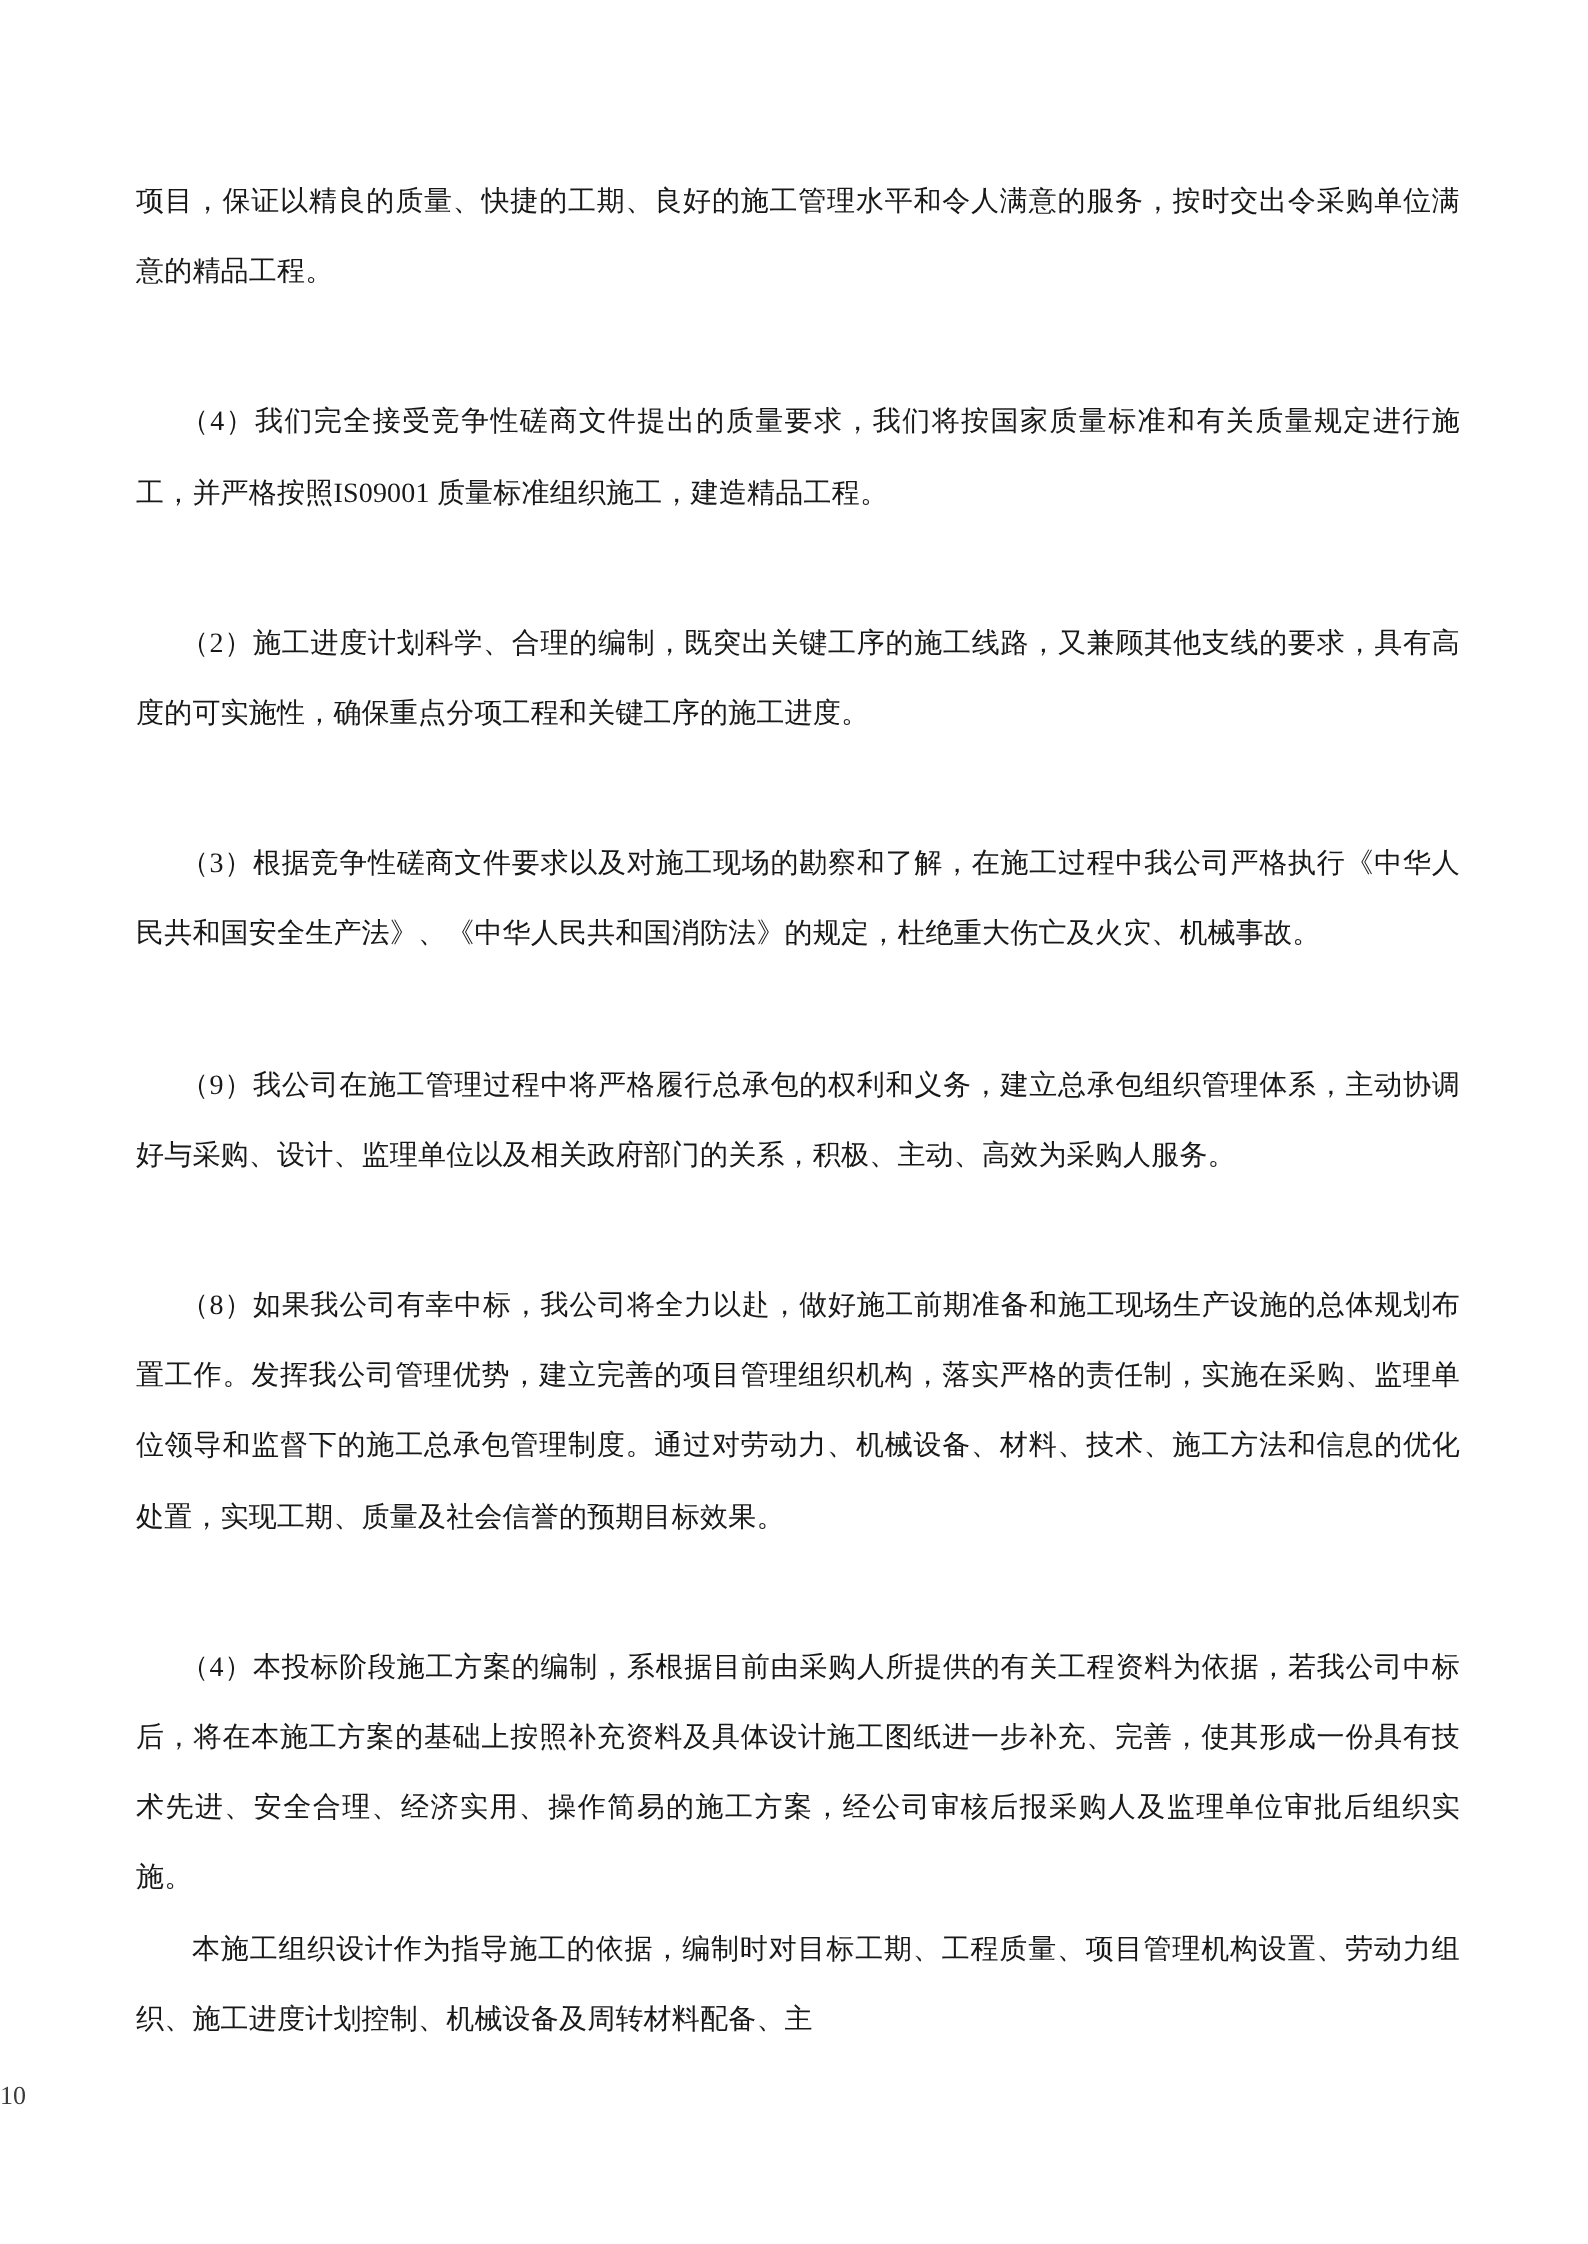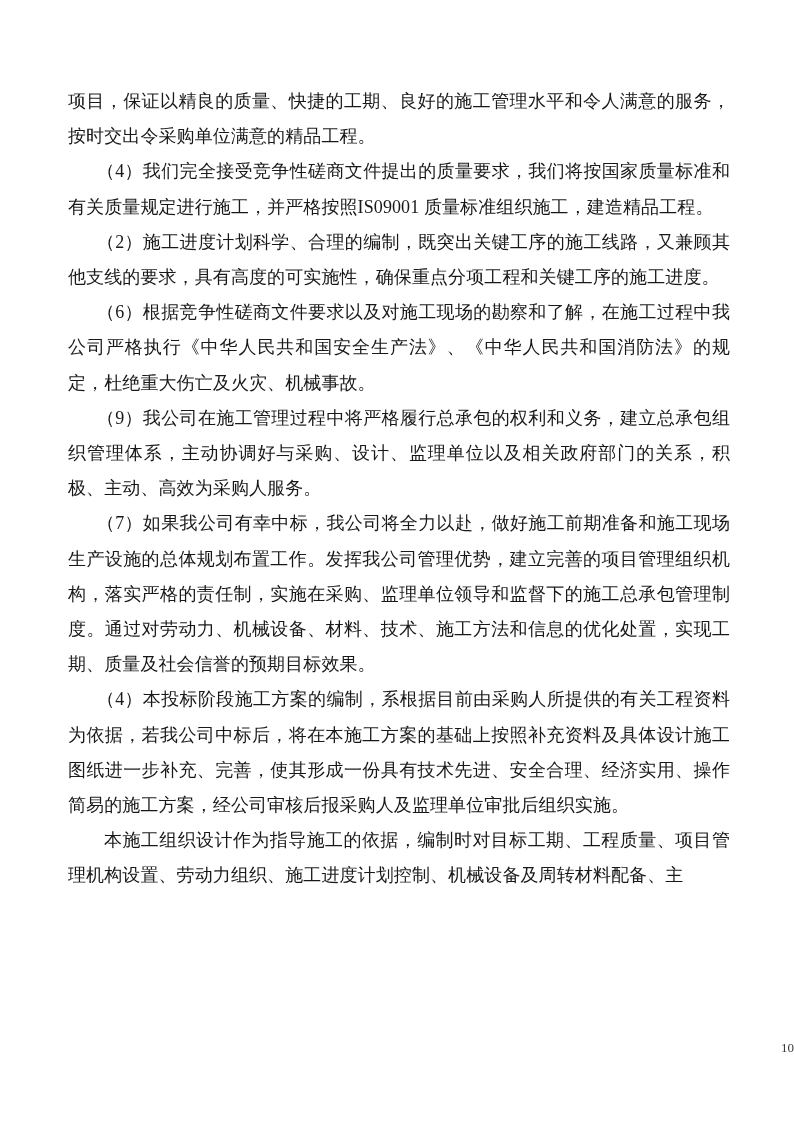--- a/index.html
+++ b/index.html
@@ -21,65 +21,66 @@
   }
   .content {
     position: absolute;
     left: 68px;
     top: 84px;
     width: 662px;
   }
   p.para {
     margin: 0;
     padding: 0;
-    font-size: 18px;
+    font-size: 14px;
     line-height: 35.2px;
     text-align: justify;
     text-justify: inter-ideograph;
     text-indent: 2em;
     letter-spacing: 0.1px;
     color: #181818;
     font-family: "Liberation Serif", "DejaVu Serif", serif;
   }
   p.para.no-indent {
     text-indent: 0;
   }
   p.para.lead-paren {
     text-indent: 1.6em;
+    margin-top: 40px;
   }
   .pagenum {
     position: absolute;
     left: 0;
     right: 0;
     top: 1040px;
-    text-align: right;
+    text-align: left;
     font-size: 13px;
     line-height: 16px;
     color: #3a3a3a;
     font-family: "Liberation Serif", "DejaVu Serif", serif;
   }
 </style>
 </head>
 <body>
 
 <div class="page">
 
   <div class="content">
 
     <p class="para no-indent">项目，保证以精良的质量、快捷的工期、良好的施工管理水平和令人满意的服务，按时交出令采购单位满意的精品工程。</p>
 
     <p class="para lead-paren">（4）我们完全接受竞争性磋商文件提出的质量要求，我们将按国家质量标准和有关质量规定进行施工，并严格按照IS09001 质量标准组织施工，建造精品工程。</p>
 
     <p class="para lead-paren">（2）施工进度计划科学、合理的编制，既突出关键工序的施工线路，又兼顾其他支线的要求，具有高度的可实施性，确保重点分项工程和关键工序的施工进度。</p>
 
-    <p class="para lead-paren">（6）根据竞争性磋商文件要求以及对施工现场的勘察和了解，在施工过程中我公司严格执行《中华人民共和国安全生产法》、《中华人民共和国消防法》的规定，杜绝重大伤亡及火灾、机械事故。</p>
+    <p class="para lead-paren">（3）根据竞争性磋商文件要求以及对施工现场的勘察和了解，在施工过程中我公司严格执行《中华人民共和国安全生产法》、《中华人民共和国消防法》的规定，杜绝重大伤亡及火灾、机械事故。</p>
 
     <p class="para lead-paren">（9）我公司在施工管理过程中将严格履行总承包的权利和义务，建立总承包组织管理体系，主动协调好与采购、设计、监理单位以及相关政府部门的关系，积极、主动、高效为采购人服务。</p>
 
-    <p class="para lead-paren">（7）如果我公司有幸中标，我公司将全力以赴，做好施工前期准备和施工现场生产设施的总体规划布置工作。发挥我公司管理优势，建立完善的项目管理组织机构，落实严格的责任制，实施在采购、监理单位领导和监督下的施工总承包管理制度。通过对劳动力、机械设备、材料、技术、施工方法和信息的优化处置，实现工期、质量及社会信誉的预期目标效果。</p>
+    <p class="para lead-paren">（8）如果我公司有幸中标，我公司将全力以赴，做好施工前期准备和施工现场生产设施的总体规划布置工作。发挥我公司管理优势，建立完善的项目管理组织机构，落实严格的责任制，实施在采购、监理单位领导和监督下的施工总承包管理制度。通过对劳动力、机械设备、材料、技术、施工方法和信息的优化处置，实现工期、质量及社会信誉的预期目标效果。</p>
 
     <p class="para lead-paren">（4）本投标阶段施工方案的编制，系根据目前由采购人所提供的有关工程资料为依据，若我公司中标后，将在本施工方案的基础上按照补充资料及具体设计施工图纸进一步补充、完善，使其形成一份具有技术先进、安全合理、经济实用、操作简易的施工方案，经公司审核后报采购人及监理单位审批后组织实施。</p>
 
     <p class="para">本施工组织设计作为指导施工的依据，编制时对目标工期、工程质量、项目管理机构设置、劳动力组织、施工进度计划控制、机械设备及周转材料配备、主</p>
 
   </div>
 
   <div class="pagenum">10</div>
 
 </div>

